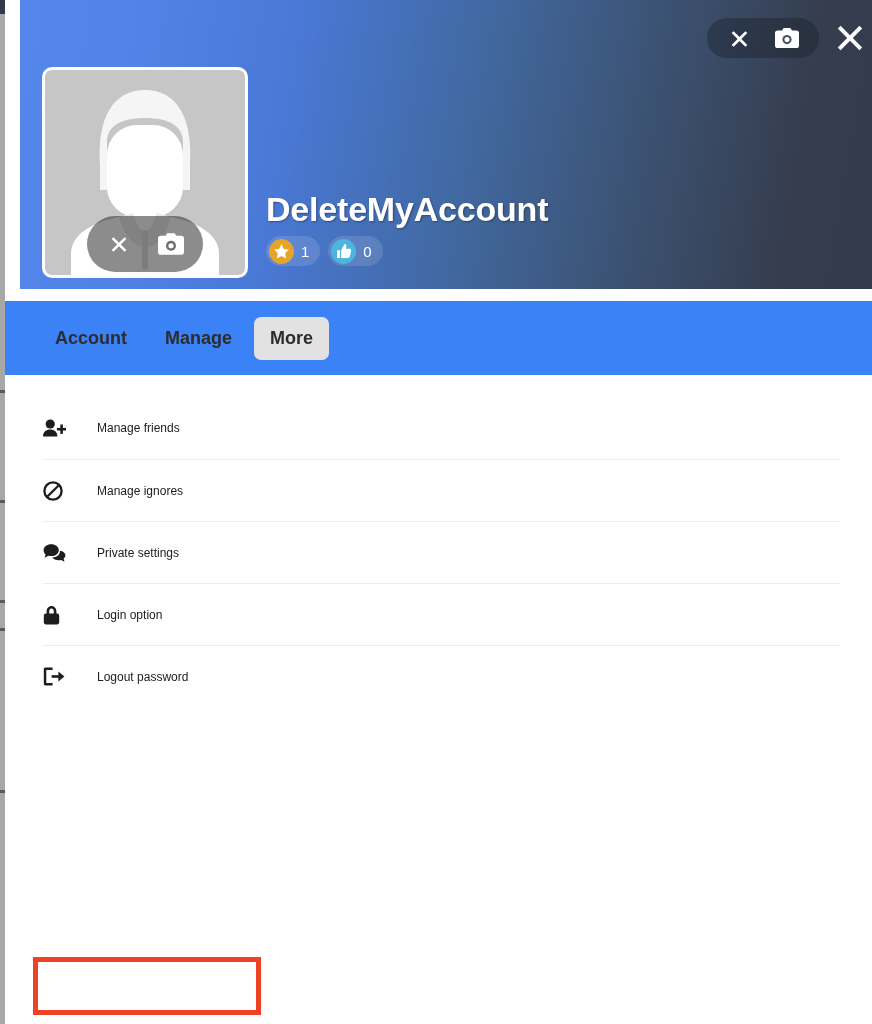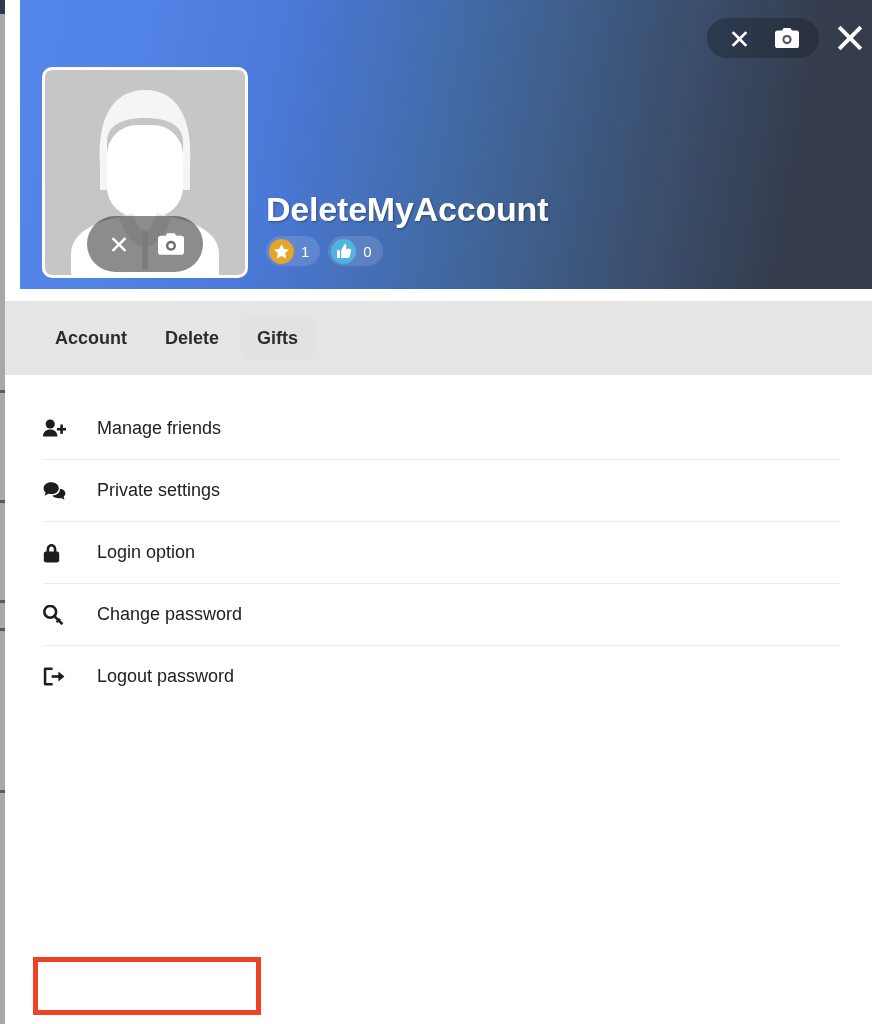--- a/index.html
+++ b/index.html
@@ -142,21 +142,21 @@
     color: #ffffff;
     font-weight: normal;
   }
 
   
   .tabbar {
     position: absolute;
     left: 5px; top: 301px;
     width: 867px;
     height: 74px;
-    background: #e5e5e5;
+    background: #3b82f6;
     display: flex;
     align-items: center;
     padding-left: 34px;
     gap: 6px;
   }
   .tab {
     font-size: 18px;
     font-weight: bold;
     color: #2c2c2c;
     padding: 11px 16px;
@@ -186,21 +186,21 @@
   .mi-icon {
     width: 34px;
     min-width: 34px;
     display: flex;
     align-items: center;
     justify-content: flex-start;
     color: #1d1d1d;
   }
   .mi-icon svg { display: block; }
   .mi-label {
-    font-size: 18px;
+    font-size: 12px;
     color: #212121;
     margin-left: 20px;
     white-space: nowrap;
   }
 
   
   .highlight-box {
     position: absolute;
     left: 33px;
     top: 957px;
@@ -297,38 +297,47 @@
           </svg>
         </span>
         <span class="badge-count">0</span>
       </div>
     </div>
   </div>
 </div>
 
 <div class="tabbar">
   <div class="tab">Account</div>
-  <div class="tab">Delete</div>
-  <div class="tab active">Gifts</div>
+  <div class="tab">Manage</div>
+  <div class="tab active">More</div>
 </div>
 
 <div class="menu">
 
   <div class="menu-item">
     <span class="mi-icon">
       <svg width="23" height="18" viewBox="0 0 23 18" aria-hidden="true">
         <circle cx="7.2" cy="5" r="4.6" fill="#1d1d1d"></circle>
         <path d="M0 17.4 C0 13.2 3.2 10.6 7.2 10.6 C11.2 10.6 14.4 13.2 14.4 17.4 Z" fill="#1d1d1d"></path>
         <rect x="17.3" y="5.5" width="2.6" height="9.4" fill="#1d1d1d"></rect>
         <rect x="13.9" y="8.9" width="9.4" height="2.6" fill="#1d1d1d"></rect>
       </svg>
     </span>
     <span class="mi-label">Manage friends</span>
   </div>
 
+  <div class="menu-item">
+    <span class="mi-icon">
+      <svg width="20" height="20" viewBox="0 0 20 20" aria-hidden="true">
+        <circle cx="10" cy="10" r="8.6" fill="none" stroke="#1d1d1d" stroke-width="2.3"></circle>
+        <line x1="4.2" y1="15.8" x2="15.8" y2="4.2" stroke="#1d1d1d" stroke-width="2.3"></line>
+      </svg>
+    </span>
+    <span class="mi-label">Manage ignores</span>
+  </div>
 
   <div class="menu-item">
     <span class="mi-icon">
       <svg width="23" height="18" viewBox="0 0 23 18" aria-hidden="true">
         <path d="M0.6 6.2 C0.6 2.9 4 0.3 8.2 0.3 C12.4 0.3 15.8 2.9 15.8 6.2 C15.8 9.5 12.4 12.1 8.2 12.1 C7.2 12.1 6.3 12 5.4 11.8 L1.6 13.8 L2.6 10.5 C1.3 9.4 0.6 7.9 0.6 6.2 Z" fill="#1d1d1d"></path>
         <path d="M22.4 11.3 C22.4 9 20.1 7 16.9 6.7 C17 7.8 16.8 8.9 16.2 9.9 C15 12 12.3 13.3 9.3 13.4 C10.5 15.1 13 16.2 15.8 16.2 C16.6 16.2 17.4 16.1 18.1 15.9 L21.5 17.7 L20.6 14.7 C21.8 13.8 22.4 12.6 22.4 11.3 Z" fill="#1d1d1d"></path>
       </svg>
     </span>
     <span class="mi-label">Private settings</span>
   </div>
@@ -339,30 +348,20 @@
     <span class="mi-icon">
       <svg width="17" height="20" viewBox="0 0 17 20" aria-hidden="true">
         <path d="M3.6 9 V6.2 C3.6 3.3 5.8 0.9 8.5 0.9 C11.2 0.9 13.4 3.3 13.4 6.2 V9 H10.8 V6.2 C10.8 4.7 9.8 3.5 8.5 3.5 C7.2 3.5 6.2 4.7 6.2 6.2 V9 Z" fill="#1d1d1d"></path>
         <rect x="0.8" y="8.6" width="15.4" height="10.8" rx="2.1" fill="#1d1d1d"></rect>
       </svg>
     </span>
     <span class="mi-label">Login option</span>
   </div>
 
 
-  <div class="menu-item">
-    <span class="mi-icon">
-      <svg width="21" height="20" viewBox="0 0 21 20" aria-hidden="true">
-        <circle cx="7.2" cy="6.8" r="5.9" fill="none" stroke="#1d1d1d" stroke-width="2.6"></circle>
-        <line x1="10.8" y1="10.6" x2="19.4" y2="19.2" stroke="#1d1d1d" stroke-width="2.6"></line>
-        <line x1="13.6" y1="17.2" x2="17" y2="13.8" stroke="#1d1d1d" stroke-width="2.3"></line>
-      </svg>
-    </span>
-    <span class="mi-label">Change password</span>
-  </div>
 
   <div class="menu-item">
     <span class="mi-icon">
       <svg width="22" height="19" viewBox="0 0 22 19" aria-hidden="true">
         <path d="M0.8 2.2 C0.8 1.3 1.5 0.6 2.4 0.6 H9.6 V3.1 H3.3 V15.9 H9.6 V18.4 H2.4 C1.5 18.4 0.8 17.7 0.8 16.8 Z" fill="#1d1d1d"></path>
         <rect x="8.6" y="8.2" width="9" height="2.6" fill="#1d1d1d"></rect>
         <path d="M15.4 4.6 L21.4 9.5 L15.4 14.4 Z" fill="#1d1d1d"></path>
       </svg>
     </span>
     <span class="mi-label">Logout password</span>

